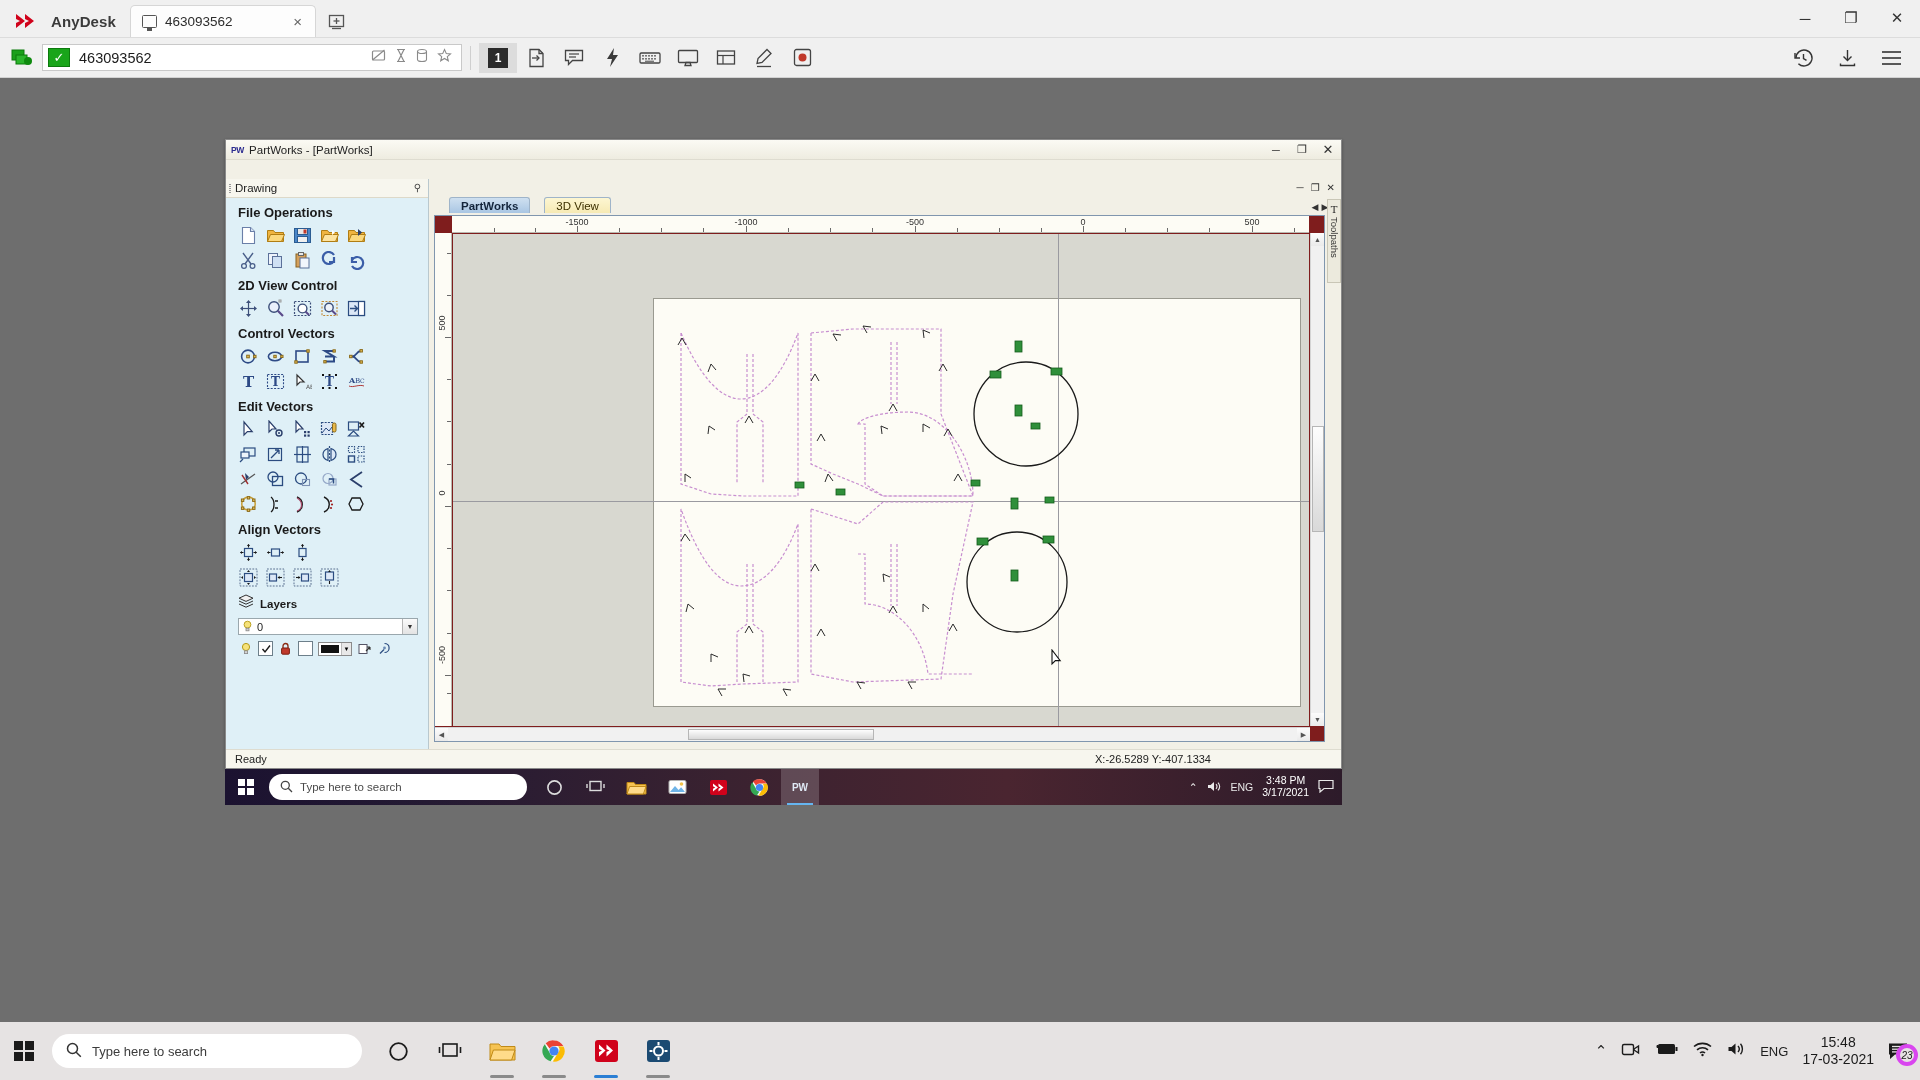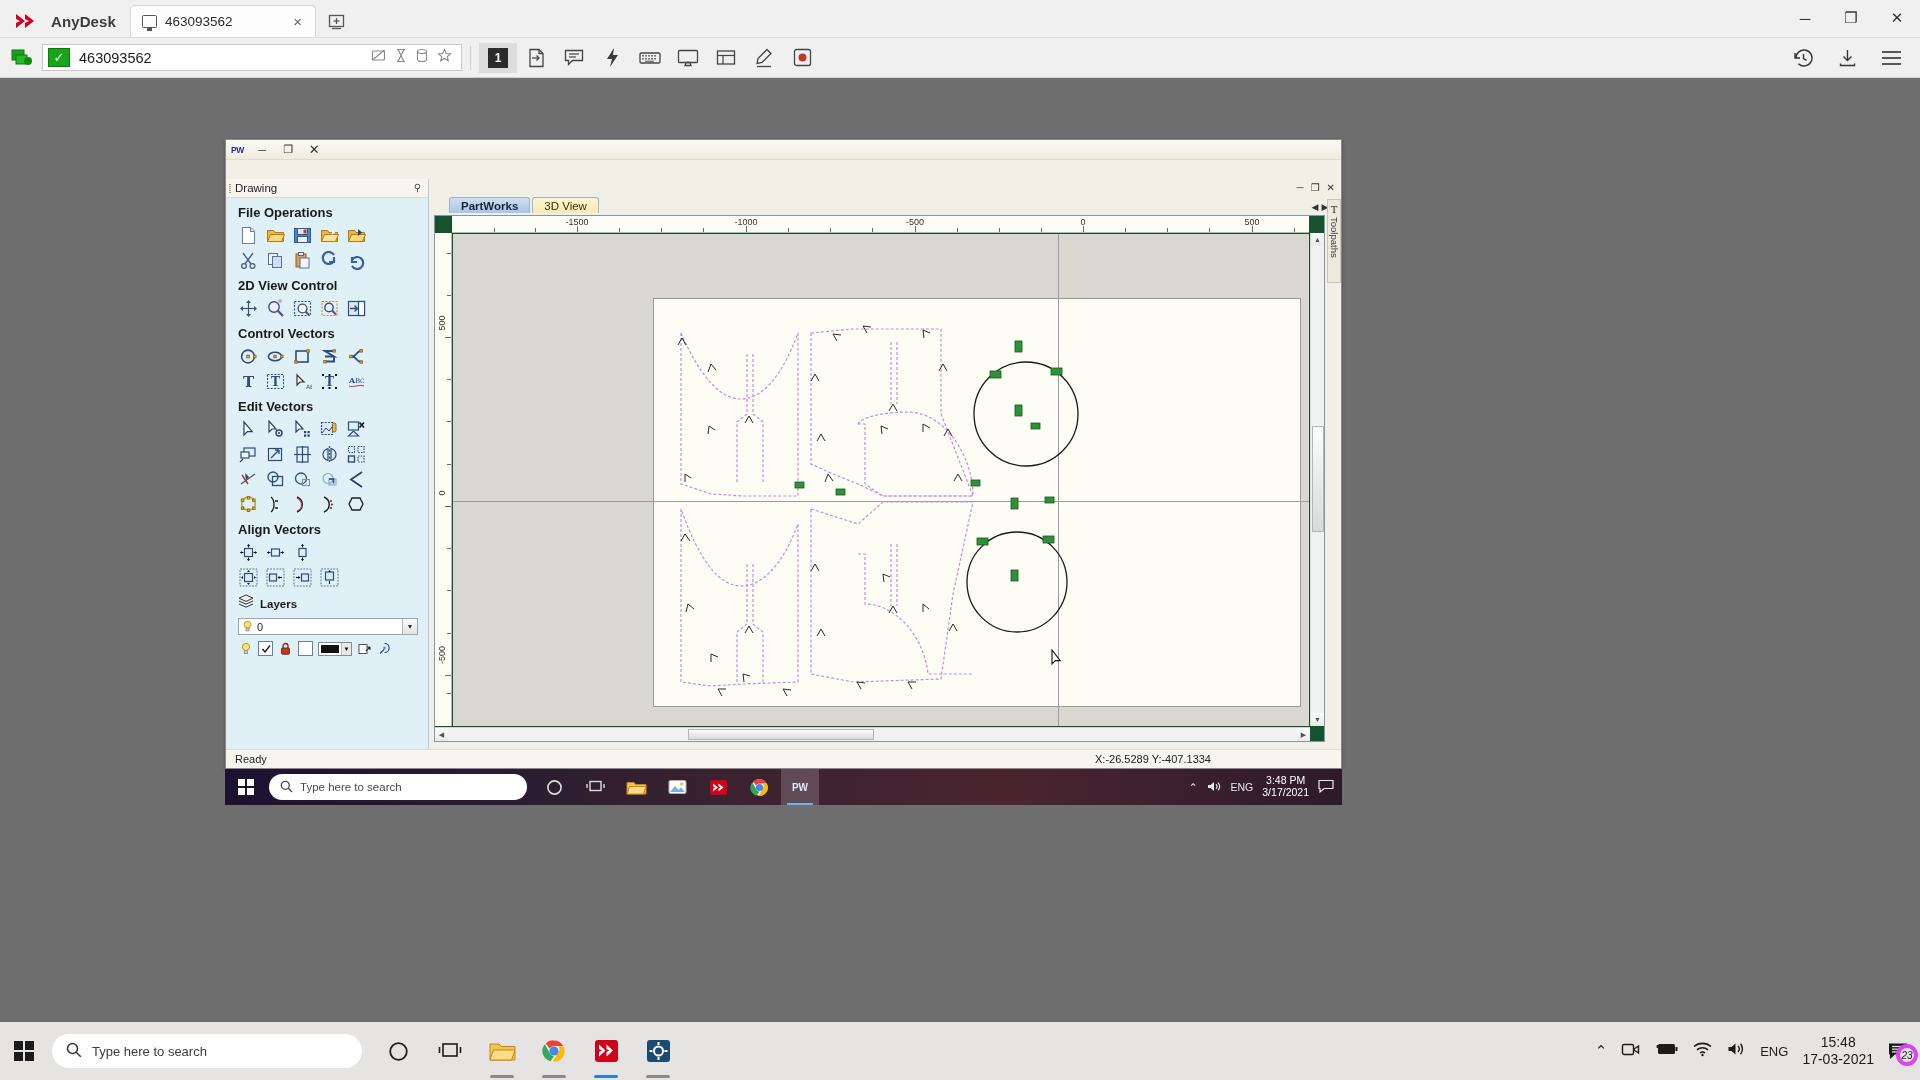--- a/index.html
+++ b/index.html
@@ -127,26 +127,26 @@
   #pw-right{ flex:1; background:#f2f0e6; position:relative; }
   #mdi-bar{ height:16px; display:flex; justify-content:flex-end; align-items:center; padding-right:4px;
      font-size:10px; color:#333; gap:3px;}
   #mdi-bar span{ padding:0 2px; }
   #tabs-row{ height:18px; display:flex; align-items:flex-end; padding-left:20px; position:relative; }
   .doc-tab{
     height:16px; padding:0 11px; font-size:11.5px; display:flex; align-items:center;
     border:1px solid #9fb4c9; border-bottom:none; border-radius:3px 3px 0 0;
   }
   .doc-tab.active{ background:linear-gradient(#cfe0f0,#a9c6e3); font-weight:bold; color:#14253b; }
-  .doc-tab.inactive{ background:linear-gradient(#fdf6d2,#f6eab4); color:#3c3000; margin-left:2px;}
+  .doc-tab.inactive{ background:linear-gradient(#fdf6d2,#f6eab4); color:#3c3000; margin-left:14px;}
   #tabs-right{ position:absolute; right:2px; bottom:1px; display:flex; gap:3px; font-size:9px; color:#333;}
 
   #canvas-frame{
     position:absolute; left:5px; top:36px; right:16px; bottom:26px;
-    border:1px solid #8096ae; background:#14532d;
+    border:1px solid #8096ae; background:#7f1d1d;
   }
   #ruler-top{ position:absolute; left:17px; top:0; right:15px; height:17px;
      background:#fdfcf5; border-bottom:1px solid #b9b9b0; }
   #ruler-left{ position:absolute; left:0; top:17px; width:17px; bottom:15px;
      background:#fdfcf5; border-right:1px solid #b9b9b0; }
   .rt-lab{ position:absolute; top:1px; font-size:9px; color:#333; transform:translateX(-50%); }
   .rt-tick{ position:absolute; bottom:0; width:1px; background:#6a6a6a; }
   .rl-lab{ position:absolute; left:2px; font-size:9px; color:#333;
      writing-mode:vertical-rl; transform:rotate(180deg) translateY(50%); }
   .rl-tick{ position:absolute; right:0; height:1px; background:#6a6a6a; }
@@ -393,20 +393,21 @@
     </div>
   </div>
 </div>
 
 <div id="remote-desktop"></div>
 
 <div id="pw-window">
 
   <div id="pw-titlebar">
     <span class="pw-icon">PW</span>
+    <span class="pw-title">PartWorks - [PartWorks]</span>
     <span class="pw-tbtn">─</span>
     <span class="pw-tbtn">❐</span>
     <span class="pw-tbtn cl">✕</span>
   </div>
 
 
   <div id="pw-body">
 
     <div id="pw-left">
       <div id="drawing-hdr">

